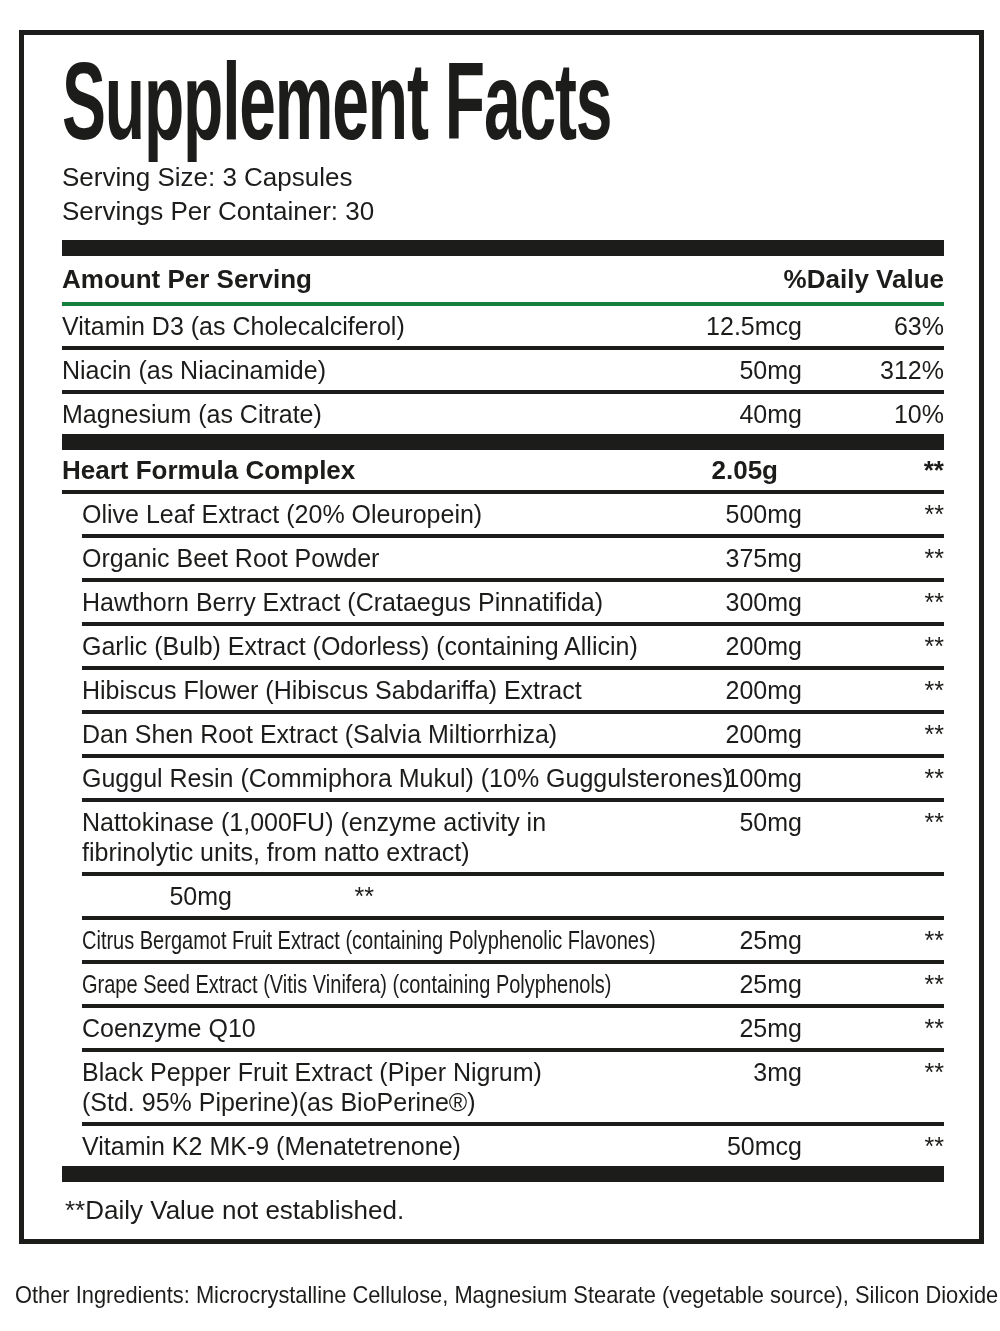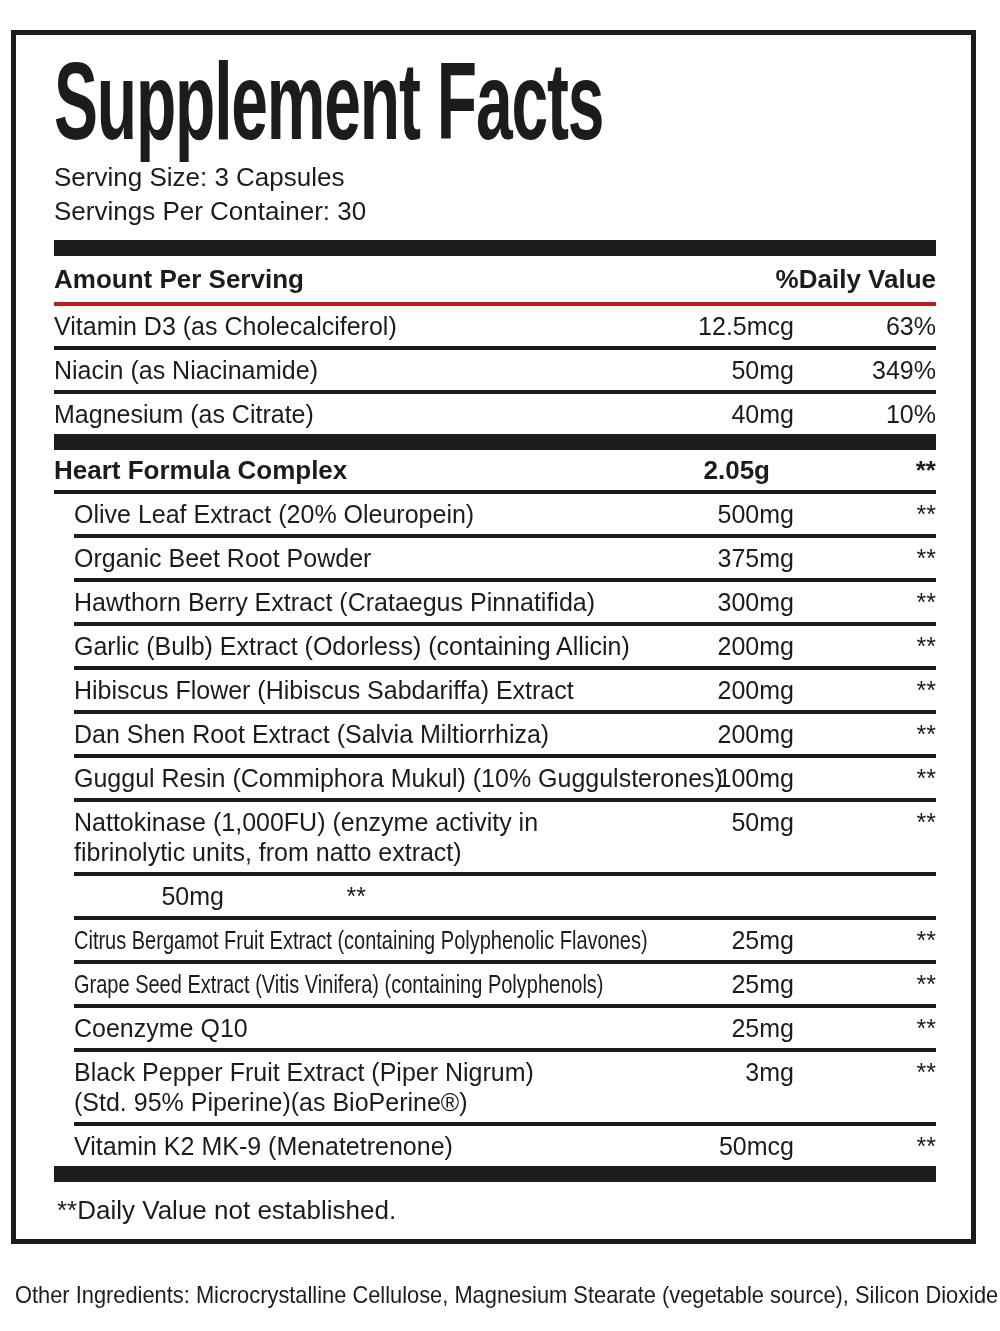--- a/index.html
+++ b/index.html
@@ -13,21 +13,21 @@
     -webkit-font-smoothing: antialiased;
   }
   .page {
     position: relative;
     width: 1000px;
     height: 1331px;
     overflow: hidden;
   }
   .panel {
     position: absolute;
-    left: 11px;
+    left: 19px;
     top: 30px;
     width: 965px;
     box-sizing: border-box;
     border: 5px solid #1c1c1a;
     background: #ffffff;
     padding: 8px 35px 0 38px;
   }
   .title {
     font-size: 110px;
     line-height: 0.95;
@@ -47,21 +47,21 @@
     height: 16px;
     background: #1c1c1a;
     margin-top: 12px;
   }
   .bar.mid { margin-top: 0; }
   .header-row {
     display: flex;
     justify-content: space-between;
     align-items: center;
     padding: 8px 0;
-    border-bottom: 4px solid #b91c1c;
+    border-bottom: 4px solid #15803d;
     font-weight: bold;
     font-size: 26px;
     line-height: 30px;
   }
   .row {
     display: flex;
     align-items: flex-start;
     padding: 5px 0;
     border-top: 4px solid #1c1c1a;
     font-size: 25px;
@@ -137,21 +137,21 @@
           <span>Vitamin D3 (as Cholecalciferol)</span>
         </div>
       <div class="amount">12.5mcg</div>
       <div class="dv">63%</div>
     </div>
     <div class="row">
       <div class="name">
           <span>Niacin (as Niacinamide)</span>
         </div>
       <div class="amount">50mg</div>
-      <div class="dv">349%</div>
+      <div class="dv">312%</div>
     </div>
     <div class="row">
       <div class="name">
           <span>Magnesium (as Citrate)</span>
         </div>
       <div class="amount">40mg</div>
       <div class="dv">10%</div>
     </div>
 
     <div class="bar mid"></div>

